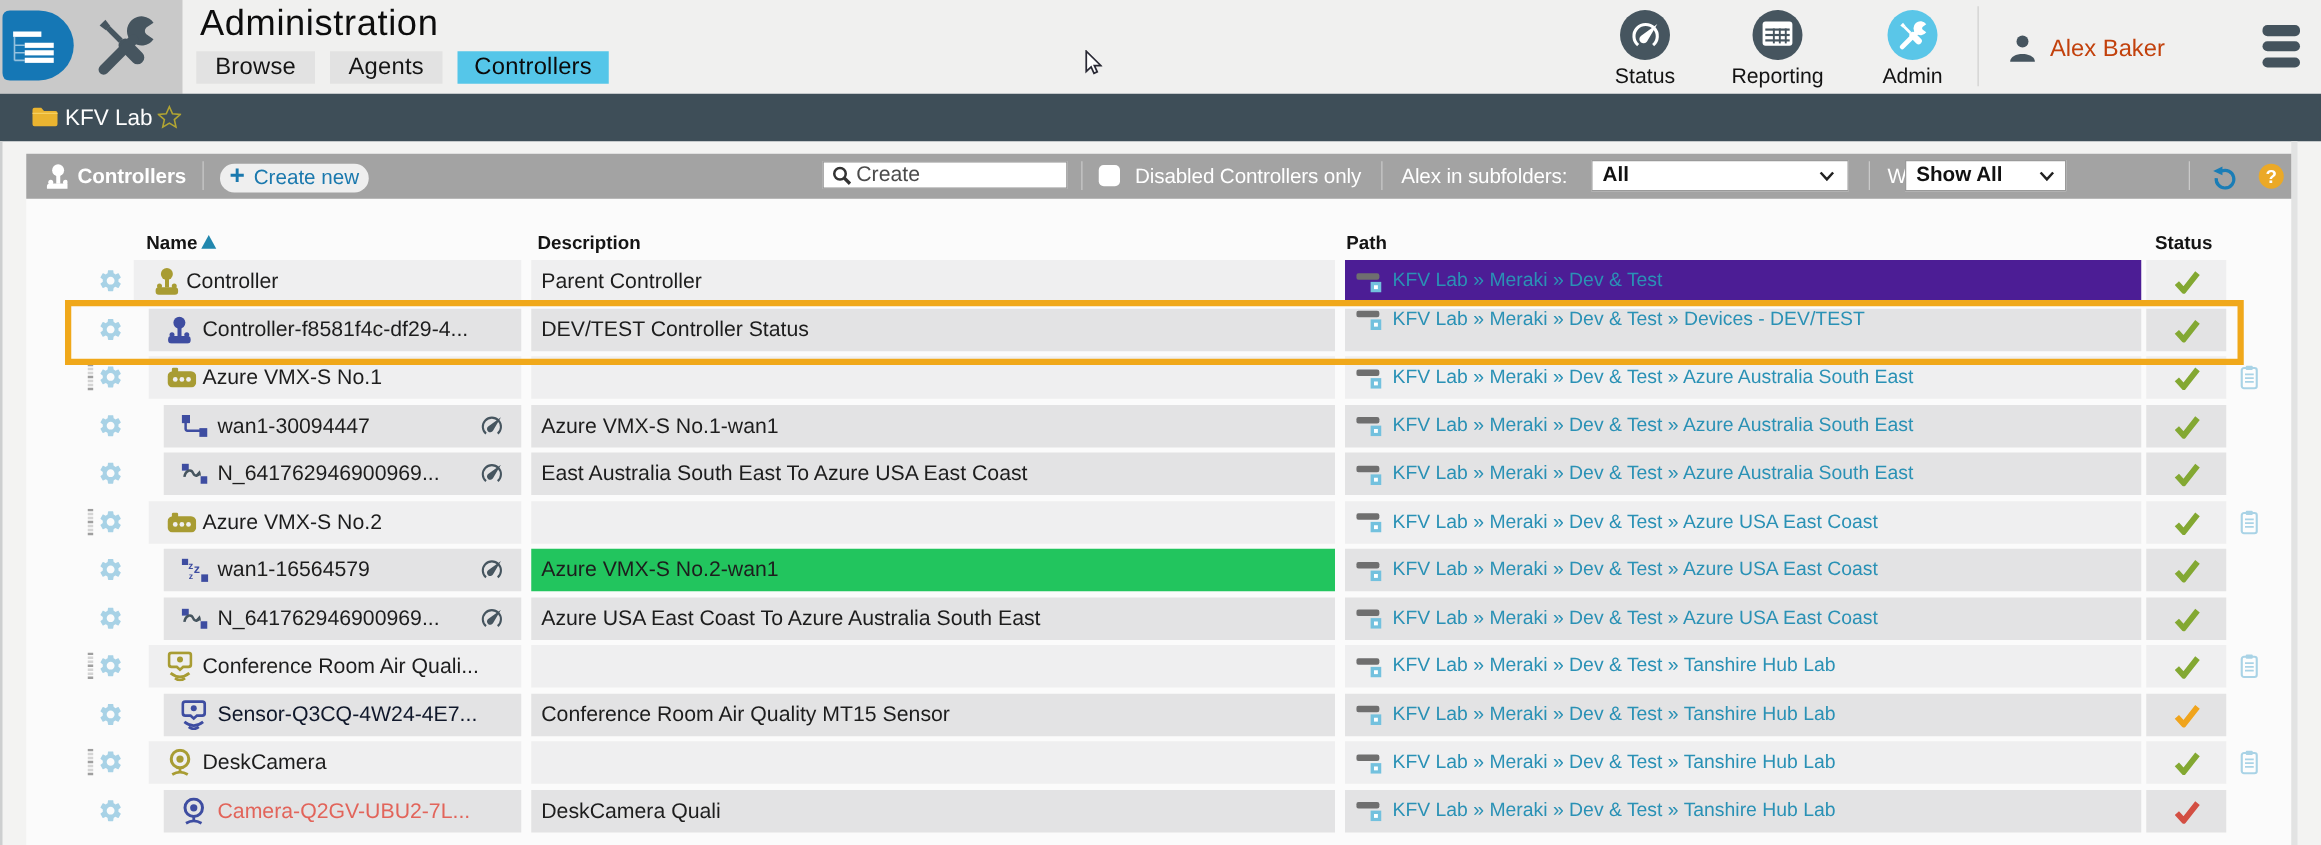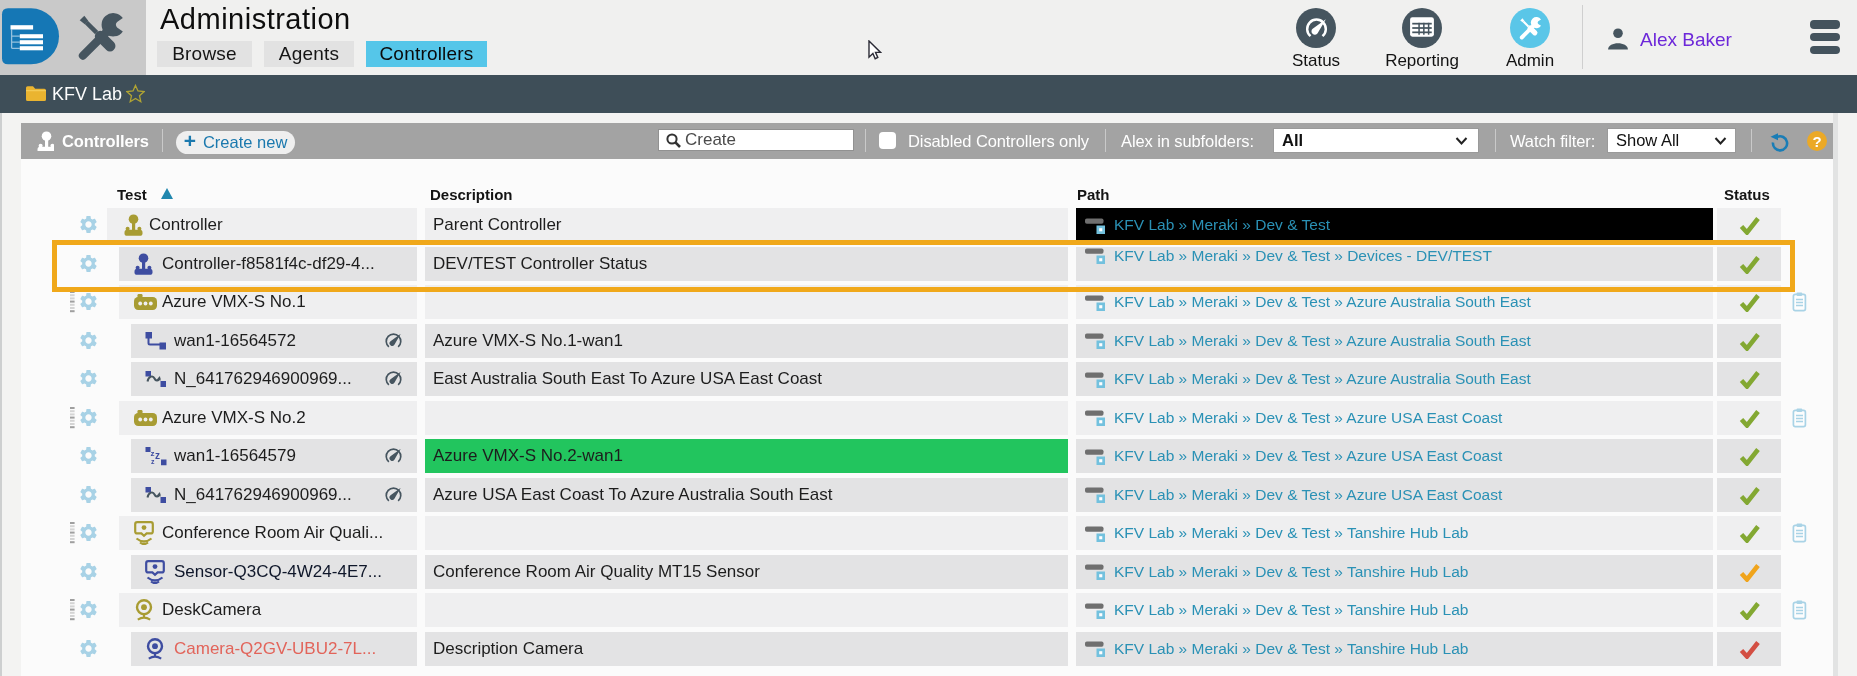--- a/index.html
+++ b/index.html
@@ -86,21 +86,21 @@
       </g>
     </svg>
   </div>
 <div class="hlabel" style="left:1485px">Admin</div>
 
 <div class="abs" style="left:1582px;top:5px;width:1px;height:64px;background:#cfcfcf"></div>
 <div class="abs" style="left:1605px;top:27px;line-height:0"><svg width="26" height="24" viewBox="0 0 24 23">
       <circle cx="12" cy="6" r="4.6" fill="#46555f"></circle>
       <path d="M2.5,21.5 C2.5,13.5 21.5,13.5 21.5,21.5 Z" fill="#46555f"></path>
     </svg></div>
-<div class="abs" style="left:1640px;top:29px;font-size:19px;color:#6d28d9">Alex Baker</div>
+<div class="abs" style="left:1640px;top:29px;font-size:19px;color:#c2410c">Alex Baker</div>
 <div class="abs" style="left:1810px;top:20px;width:30px;height:8.5px;border-radius:4px;background:#44535d"></div>
 <div class="abs" style="left:1810px;top:32.8px;width:30px;height:8.5px;border-radius:4px;background:#44535d"></div>
 <div class="abs" style="left:1810px;top:45.6px;width:30px;height:8.5px;border-radius:4px;background:#44535d"></div>
 
 <div class="abs" style="left:0;top:75px;width:1857px;height:38px;background:#3e4e58"></div>
 <div class="abs" style="left:25px;top:85px;line-height:0"><svg width="22" height="17" viewBox="0 0 22 17">
       <path d="M1,2.8 q0,-1.6 1.6,-1.6 h5.4 l2.2,2.6 h9.2 q1.6,0 1.6,1.6 v9 q0,1.6 -1.6,1.6 h-16.8 q-1.6,0 -1.6,-1.6 z" fill="#eab430"></path>
       <path d="M1,6.2 h20 v-1 h-20 z" fill="#f6d060"></path>
     </svg></div>
 <div class="abs" style="left:52px;top:75px;height:38px;display:flex;align-items:center;font-size:18px;color:#fdfdfd">KFV Lab</div>
@@ -136,52 +136,52 @@
 <div class="tbdiv" style="left:865px"></div>
 <div class="abs" style="left:879px;top:131.5px;width:17px;height:17px;background:#fff;border-radius:4px"></div>
 <div class="tblabel" style="left:908px">Disabled Controllers only</div>
 <div class="tbdiv" style="left:1105px"></div>
 <div class="tblabel" style="left:1121px">Alex in subfolders:</div>
 <div class="ddl" style="left:1273px;width:206px;font-weight:bold">All<span style="position:absolute;right:10px;line-height:0"><svg width="13" height="8" viewBox="0 0 13 8">
         <path d="M1.5,1 L6.5,6.5 L11.5,1" fill="none" stroke="#222" stroke-width="2"></path>
       </svg></span></div>
 <div class="tbdiv" style="left:1495px"></div>
 <div class="tblabel" style="left:1510px">Watch filter:</div>
-<div class="ddl" style="left:1607px;width:129px;font-weight:normal">Show All<span style="position:absolute;right:8px;line-height:0"><svg width="13" height="8" viewBox="0 0 13 8">
+<div class="ddl" style="left:1524px;width:129px;font-weight:bold">Show All<span style="position:absolute;right:8px;line-height:0"><svg width="13" height="8" viewBox="0 0 13 8">
         <path d="M1.5,1 L6.5,6.5 L11.5,1" fill="none" stroke="#222" stroke-width="2"></path>
       </svg></span></div>
 <div class="tbdiv" style="left:1751px"></div>
 <div class="abs" style="left:1769px;top:131px;line-height:0"><svg width="21" height="22" viewBox="0 0 22 22">
       <path d="M4.2,11.5 A7.4,7.4 0 1 0 8.6,5.6" fill="none" stroke="#1a7db6" stroke-width="2.7"></path>
       <path d="M1.6,5.6 L9.4,1.8 L9.4,9.2 Z" fill="#1a7db6"></path>
     </svg></div>
 <div class="abs" style="left:1807px;top:131px;width:20px;height:20px;border-radius:50%;background:#eba927;display:flex;align-items:center;justify-content:center;color:#fff;font-size:15px;font-weight:bold">?</div>
 
-<div class="abs" style="left:117px;top:186px;font-size:15px;font-weight:bold;color:#141414">Test</div>
+<div class="abs" style="left:117px;top:186px;font-size:15px;font-weight:bold;color:#141414">Name</div>
 <div class="abs" style="left:161px;top:188px;width:0;height:0;border-left:6px solid transparent;border-right:6px solid transparent;border-bottom:11px solid #2187ae"></div>
 <div class="abs" style="left:430px;top:186px;font-size:15px;font-weight:bold;color:#141414">Description</div>
 <div class="abs" style="left:1077px;top:186px;font-size:15px;font-weight:bold;color:#141414">Path</div>
 <div class="abs" style="left:1724px;top:186px;font-size:15px;font-weight:bold;color:#141414">Status</div>
 
 <div style="position:absolute;left:0;top:208.0px;width:1857px;height:34px">
     <div style="position:absolute;left:78px;top:6px"><svg width="21" height="21" viewBox="0 0 24 24">
         <path d="M19.14,12.94c0.04-0.3,0.06-0.61,0.06-0.94c0-0.32-0.02-0.64-0.07-0.94l2.03-1.58c0.18-0.14,0.23-0.41,0.12-0.61l-1.92-3.32c-0.12-0.22-0.37-0.29-0.59-0.22l-2.39,0.96c-0.5-0.38-1.03-0.7-1.62-0.94L14.4,2.81c-0.04-0.24-0.24-0.41-0.48-0.41h-3.84c-0.24,0-0.43,0.17-0.47,0.41L9.25,5.35C8.66,5.59,8.12,5.92,7.63,6.29L5.24,5.33c-0.22-0.08-0.47,0-0.59,0.22L2.74,8.87C2.62,9.08,2.66,9.34,2.86,9.48l2.03,1.58C4.84,11.36,4.8,11.69,4.8,12s0.02,0.64,0.07,0.94l-2.03,1.58c-0.18,0.14-0.23,0.41-0.12,0.61l1.92,3.32c0.12,0.22,0.37,0.29,0.59,0.22l2.39-0.96c0.5,0.38,1.03,0.7,1.62,0.94l0.36,2.54c0.05,0.24,0.24,0.41,0.48,0.41h3.84c0.24,0,0.44-0.17,0.47-0.41l0.36-2.54c0.59-0.24,1.13-0.56,1.62-0.94l2.39,0.96c0.22,0.08,0.47,0,0.59-0.22l1.92-3.32c0.12-0.22,0.07-0.47-0.12-0.61L19.14,12.94z M12,15.6c-1.98,0-3.6-1.62-3.6-3.6s1.62-3.6,3.6-3.6s3.6,1.62,3.6,3.6S13.98,15.6,12,15.6z" fill="#a8d2e6"></path>
       </svg></div>
     <div style="position:absolute;left:107px;top:0;width:310px;height:34px;background:#efeff0">
       <div style="position:absolute;left:16.5px;top:50%;transform:translateY(-50%);line-height:0"><svg width="19" height="22" viewBox="0 0 19 22">
           <circle cx="9.5" cy="5.2" r="4.8" fill="#a89c33"></circle>
           <rect x="8" y="9" width="3.2" height="7" fill="#a89c33"></rect>
           <circle cx="3.6" cy="14.8" r="2" fill="#a89c33"></circle>
           <circle cx="15.4" cy="14.8" r="2" fill="#a89c33"></circle>
           <rect x="0.5" y="15.8" width="18" height="6" rx="2.6" fill="#a89c33"></rect>
         </svg></div>
       <div style="position:absolute;left:42px;top:0;height:100%;display:flex;align-items:center;font-size:17px;color:#1d1d1d;white-space:nowrap">Controller</div>
     </div>
     <div style="position:absolute;left:425px;top:0;width:643px;height:34px;background:#efeff0;display:flex;align-items:center;padding-left:8px;box-sizing:border-box;font-size:17px;color:#1d1d1d;white-space:nowrap;overflow:hidden">Parent Controller</div>
-    <div style="position:absolute;left:1076px;top:0;width:637px;height:34px;background:#000000;display:flex;align-items:center;padding-left:9px;box-sizing:border-box;white-space:nowrap;overflow:hidden">
+    <div style="position:absolute;left:1076px;top:0;width:637px;height:34px;background:#4c1d95;display:flex;align-items:center;padding-left:9px;box-sizing:border-box;white-space:nowrap;overflow:hidden">
       <span style="line-height:0;margin-right:8px"><svg width="21" height="17" viewBox="0 0 21 17">
           <rect x="0" y="1.5" width="18.5" height="5.2" rx="1.8" fill="#6f6f6f"></rect>
           <rect x="11.5" y="8.5" width="8.5" height="8.5" fill="#73c1de"></rect>
           <rect x="14.2" y="11.2" width="3.1" height="3.1" fill="#ffffff"></rect>
         </svg></span>
       <span style="font-size:15.5px;color:#2a91b5">KFV Lab » Meraki » Dev &amp; Test</span>
     </div>
     <div style="position:absolute;left:1717px;top:0;width:64px;height:34px;background:#efeff0;display:flex;align-items:center;justify-content:center;line-height:0">
       <svg width="21" height="20" viewBox="0 0 21 20">
         <path d="M2.5,11.5 L8,17.5 L19,3.5" fill="none" stroke="#83a832" stroke-width="4.6"></path>
@@ -263,21 +263,21 @@
 <div style="position:absolute;left:0;top:323.5px;width:1857px;height:34px">
     <div style="position:absolute;left:78px;top:6px"><svg width="21" height="21" viewBox="0 0 24 24">
         <path d="M19.14,12.94c0.04-0.3,0.06-0.61,0.06-0.94c0-0.32-0.02-0.64-0.07-0.94l2.03-1.58c0.18-0.14,0.23-0.41,0.12-0.61l-1.92-3.32c-0.12-0.22-0.37-0.29-0.59-0.22l-2.39,0.96c-0.5-0.38-1.03-0.7-1.62-0.94L14.4,2.81c-0.04-0.24-0.24-0.41-0.48-0.41h-3.84c-0.24,0-0.43,0.17-0.47,0.41L9.25,5.35C8.66,5.59,8.12,5.92,7.63,6.29L5.24,5.33c-0.22-0.08-0.47,0-0.59,0.22L2.74,8.87C2.62,9.08,2.66,9.34,2.86,9.48l2.03,1.58C4.84,11.36,4.8,11.69,4.8,12s0.02,0.64,0.07,0.94l-2.03,1.58c-0.18,0.14-0.23,0.41-0.12,0.61l1.92,3.32c0.12,0.22,0.37,0.29,0.59,0.22l2.39-0.96c0.5,0.38,1.03,0.7,1.62,0.94l0.36,2.54c0.05,0.24,0.24,0.41,0.48,0.41h3.84c0.24,0,0.44-0.17,0.47-0.41l0.36-2.54c0.59-0.24,1.13-0.56,1.62-0.94l2.39,0.96c0.22,0.08,0.47,0,0.59-0.22l1.92-3.32c0.12-0.22,0.07-0.47-0.12-0.61L19.14,12.94z M12,15.6c-1.98,0-3.6-1.62-3.6-3.6s1.62-3.6,3.6-3.6s3.6,1.62,3.6,3.6S13.98,15.6,12,15.6z" fill="#a8d2e6"></path>
       </svg></div>
     <div style="position:absolute;left:131px;top:0;width:286px;height:34px;background:#e3e3e4">
       <div style="position:absolute;left:14px;top:50%;transform:translateY(-50%);line-height:0"><svg width="21" height="19" viewBox="0 0 21 19">
           <path d="M3.5,6 L3.5,11.5 Q3.5,13 5,13 L17,13" stroke="#3e4da1" stroke-width="2" fill="none"></path>
           <rect x="0.5" y="0.5" width="6.5" height="6.5" fill="#3e4da1"></rect>
           <rect x="14.5" y="11" width="6.5" height="7" fill="#3e4da1"></rect>
         </svg></div>
-      <div style="position:absolute;left:43px;top:0;height:100%;display:flex;align-items:center;font-size:17px;color:#1d1d1d;white-space:nowrap">wan1-16564572</div>
+      <div style="position:absolute;left:43px;top:0;height:100%;display:flex;align-items:center;font-size:17px;color:#1d1d1d;white-space:nowrap">wan1-30094447</div>
       <div style="position:absolute;right:13px;top:50%;transform:translateY(-50%);line-height:0"><svg width="21" height="21" viewBox="0 0 24 24">
           <path d="M6.67,18.76 A8.3,8.3 0 1 1 17.33,18.76" fill="none" stroke="#46555f" stroke-width="1.9"></path>
           <path d="M20.3,3.7 L13.0,16.2 A3,3 0 1 1 8.6,12.2 Z" fill="#46555f"></path>
         </svg></div>
     </div>
     <div style="position:absolute;left:425px;top:0;width:643px;height:34px;background:#e3e3e4;display:flex;align-items:center;padding-left:8px;box-sizing:border-box;font-size:17px;color:#1d1d1d;white-space:nowrap;overflow:hidden">Azure VMX-S No.1-wan1</div>
     <div style="position:absolute;left:1076px;top:0;width:637px;height:34px;background:#e3e3e4;display:flex;align-items:center;padding-left:9px;box-sizing:border-box;white-space:nowrap;overflow:hidden">
       <span style="line-height:0;margin-right:8px"><svg width="21" height="17" viewBox="0 0 21 17">
           <rect x="0" y="1.5" width="18.5" height="5.2" rx="1.8" fill="#6f6f6f"></rect>
           <rect x="11.5" y="8.5" width="8.5" height="8.5" fill="#73c1de"></rect>
@@ -547,21 +547,21 @@
         <path d="M19.14,12.94c0.04-0.3,0.06-0.61,0.06-0.94c0-0.32-0.02-0.64-0.07-0.94l2.03-1.58c0.18-0.14,0.23-0.41,0.12-0.61l-1.92-3.32c-0.12-0.22-0.37-0.29-0.59-0.22l-2.39,0.96c-0.5-0.38-1.03-0.7-1.62-0.94L14.4,2.81c-0.04-0.24-0.24-0.41-0.48-0.41h-3.84c-0.24,0-0.43,0.17-0.47,0.41L9.25,5.35C8.66,5.59,8.12,5.92,7.63,6.29L5.24,5.33c-0.22-0.08-0.47,0-0.59,0.22L2.74,8.87C2.62,9.08,2.66,9.34,2.86,9.48l2.03,1.58C4.84,11.36,4.8,11.69,4.8,12s0.02,0.64,0.07,0.94l-2.03,1.58c-0.18,0.14-0.23,0.41-0.12,0.61l1.92,3.32c0.12,0.22,0.37,0.29,0.59,0.22l2.39-0.96c0.5,0.38,1.03,0.7,1.62,0.94l0.36,2.54c0.05,0.24,0.24,0.41,0.48,0.41h3.84c0.24,0,0.44-0.17,0.47-0.41l0.36-2.54c0.59-0.24,1.13-0.56,1.62-0.94l2.39,0.96c0.22,0.08,0.47,0,0.59-0.22l1.92-3.32c0.12-0.22,0.07-0.47-0.12-0.61L19.14,12.94z M12,15.6c-1.98,0-3.6-1.62-3.6-3.6s1.62-3.6,3.6-3.6s3.6,1.62,3.6,3.6S13.98,15.6,12,15.6z" fill="#a8d2e6"></path>
       </svg></div>
     <div style="position:absolute;left:131px;top:0;width:286px;height:34px;background:#e3e3e4">
       <div style="position:absolute;left:14px;top:50%;transform:translateY(-50%);line-height:0"><svg width="20" height="22" viewBox="0 0 20 22">
           <circle cx="10" cy="8.2" r="7" fill="none" stroke="#3e4da1" stroke-width="2.4"></circle>
           <circle cx="10" cy="8.2" r="2.9" fill="#3e4da1"></circle>
           <path d="M10,15.5 L10,18 M3.8,20.6 Q10,16.8 16.2,20.6" fill="none" stroke="#3e4da1" stroke-width="2.2"></path>
         </svg></div>
       <div style="position:absolute;left:43px;top:0;height:100%;display:flex;align-items:center;font-size:17px;color:#e2645a;white-space:nowrap">Camera-Q2GV-UBU2-7L...</div>
     </div>
-    <div style="position:absolute;left:425px;top:0;width:643px;height:34px;background:#e3e3e4;display:flex;align-items:center;padding-left:8px;box-sizing:border-box;font-size:17px;color:#1d1d1d;white-space:nowrap;overflow:hidden">Description Camera</div>
+    <div style="position:absolute;left:425px;top:0;width:643px;height:34px;background:#e3e3e4;display:flex;align-items:center;padding-left:8px;box-sizing:border-box;font-size:17px;color:#1d1d1d;white-space:nowrap;overflow:hidden">DeskCamera Quali</div>
     <div style="position:absolute;left:1076px;top:0;width:637px;height:34px;background:#e3e3e4;display:flex;align-items:center;padding-left:9px;box-sizing:border-box;white-space:nowrap;overflow:hidden">
       <span style="line-height:0;margin-right:8px"><svg width="21" height="17" viewBox="0 0 21 17">
           <rect x="0" y="1.5" width="18.5" height="5.2" rx="1.8" fill="#6f6f6f"></rect>
           <rect x="11.5" y="8.5" width="8.5" height="8.5" fill="#73c1de"></rect>
           <rect x="14.2" y="11.2" width="3.1" height="3.1" fill="#ffffff"></rect>
         </svg></span>
       <span style="font-size:15.5px;color:#2a91b5">KFV Lab » Meraki » Dev &amp; Test » Tanshire Hub Lab</span>
     </div>
     <div style="position:absolute;left:1717px;top:0;width:64px;height:34px;background:#e3e3e4;display:flex;align-items:center;justify-content:center;line-height:0">
       <svg width="21" height="20" viewBox="0 0 21 20">

